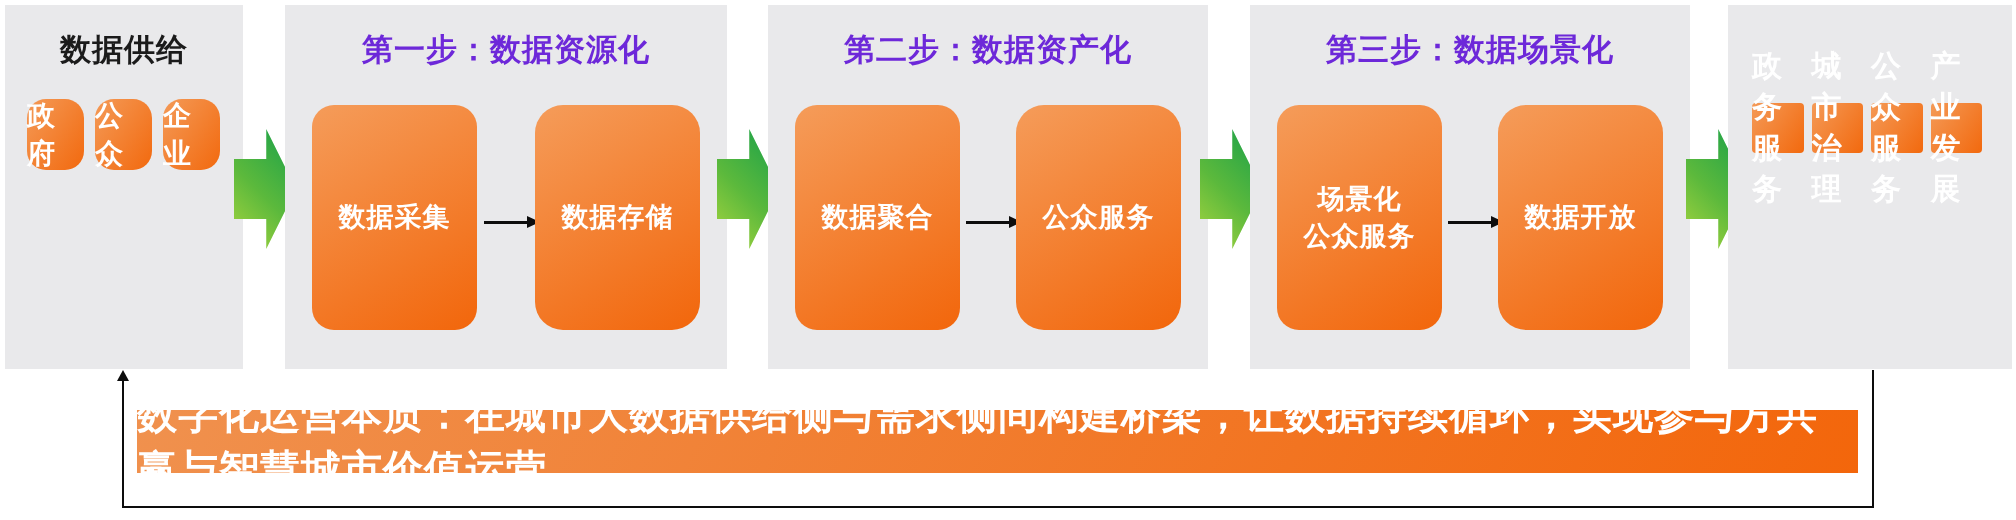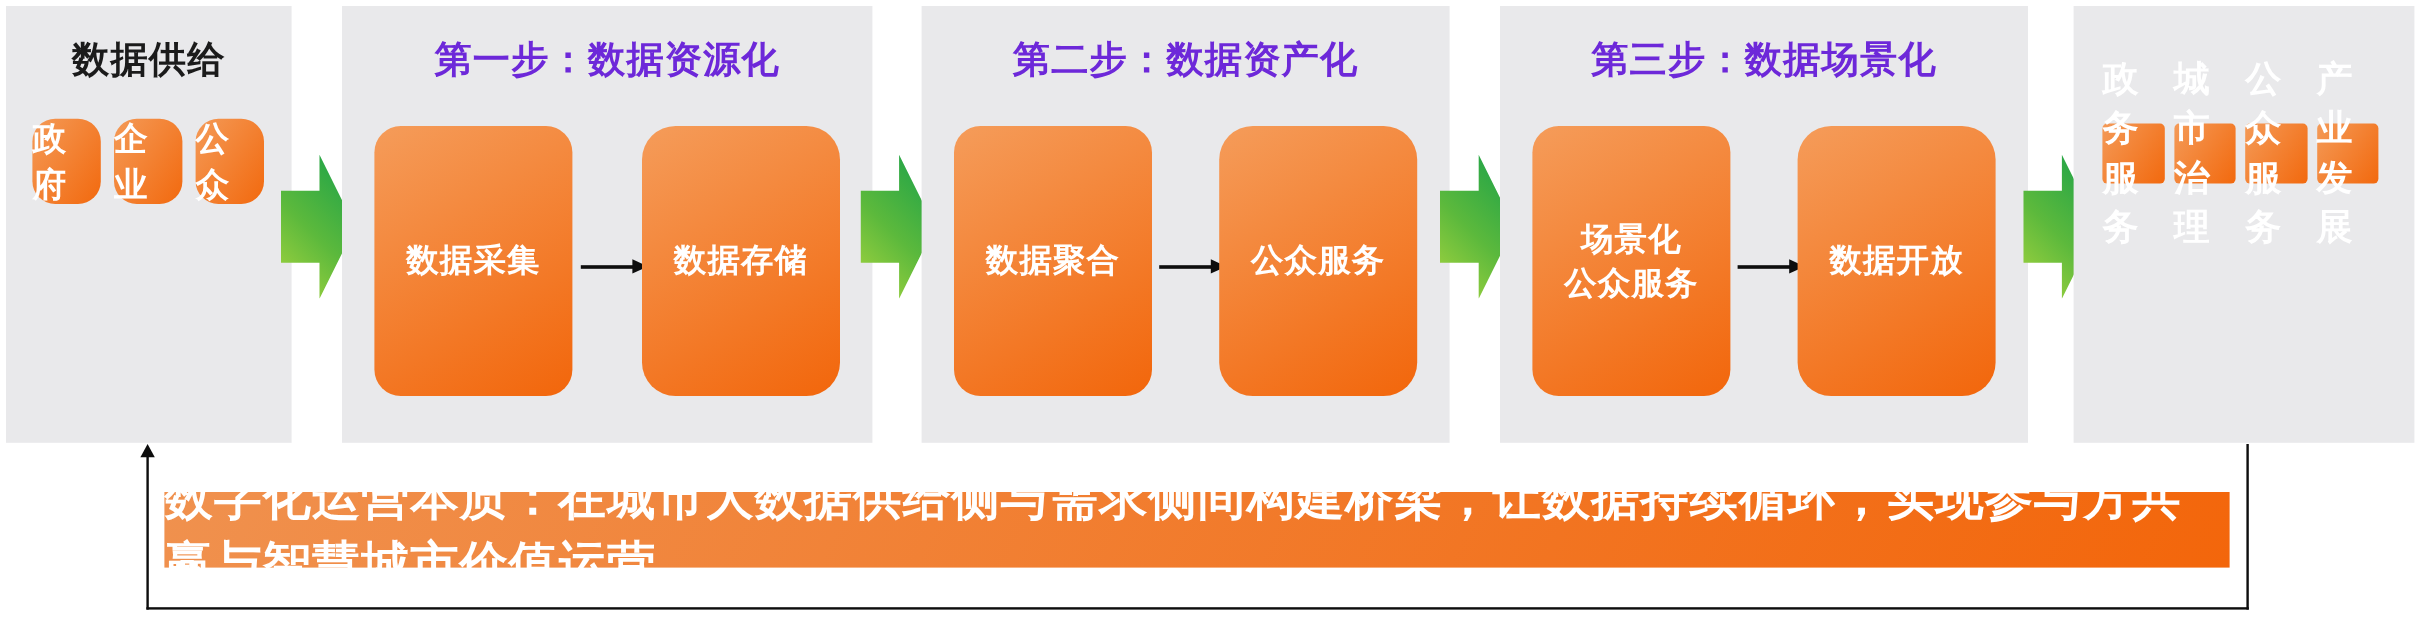--- a/index.html
+++ b/index.html
@@ -58,22 +58,22 @@
 </style>
 </head>
 <body>
 
 <div class="stage">
 
   <section class="panel supply" style="left:5px;width:238px;">
     <h2 class="panel-title dark">数据供给</h2>
     <div class="vstack">
       <div class="pill">政府</div>
+      <div class="pill">公众</div>
       <div class="pill">企业</div>
-      <div class="pill">公众</div>
     </div>
   </section>
 
   <div class="garrow" style="left:234px;"></div>
 
   <section class="panel step" style="left:285px;width:442px;">
     <h2 class="panel-title orange">第一步：数据资源化</h2>
     <div class="bigbox b1">数据采集</div>
     <div class="harrow"></div>
     <div class="bigbox b2">数据存储</div>

